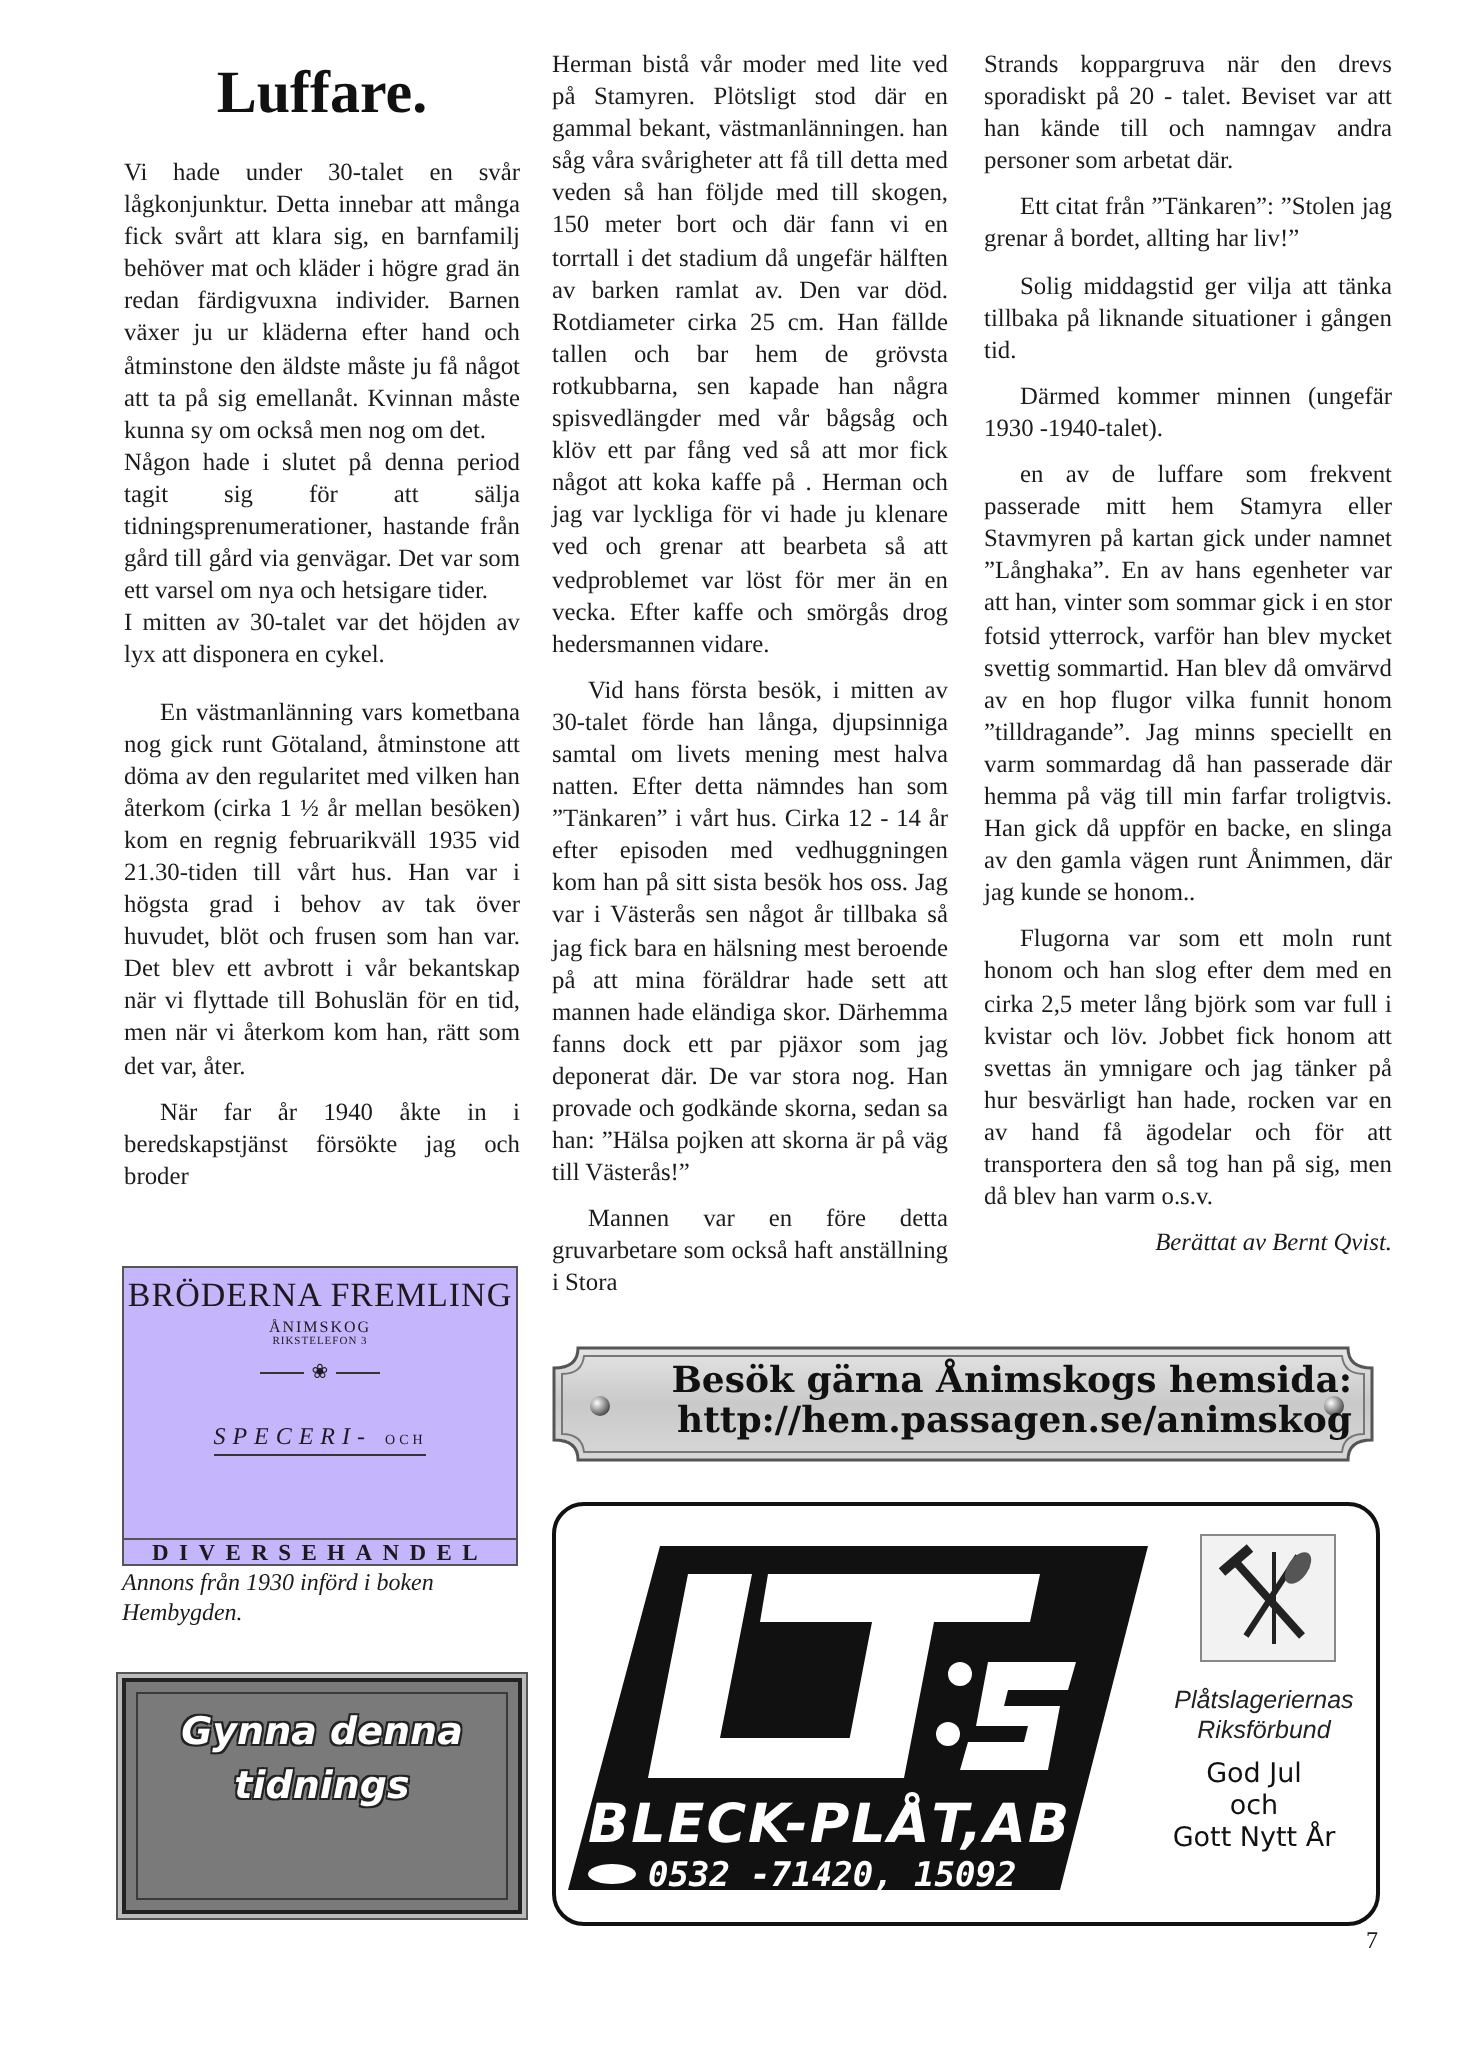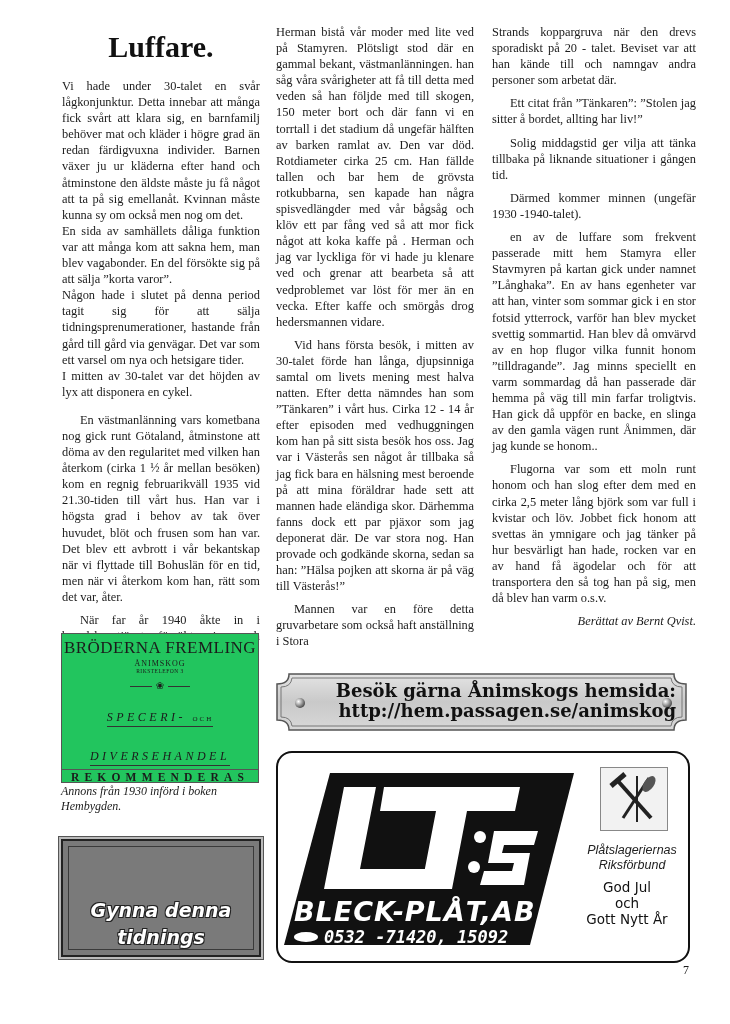--- a/index.html
+++ b/index.html
@@ -8,21 +8,21 @@
   .col p { margin:0 0 7px 0; }
   .col p.ind { text-indent:18px; }
   .col p.tight { margin-bottom:0; }
   #col1 { left:62px; width:198px; }
   #col2 { left:276px; width:198px; }
   #col3 { left:492px; width:204px; }
   .title { font-family:Liberation Serif, serif; font-weight:bold; font-size:30px; text-align:center; margin:6px 0 14px 0; line-height:34px; color:#111; }
   .byline { font-style:italic; text-align:right; margin-top:4px; }
 
   
-  #fremling { position:absolute; left:61px; top:633px; width:196px; height:148px; border:1px solid #555; background:#22c55e; text-align:center; font-family:"Liberation Serif", serif; }
+  #fremling { position:absolute; left:61px; top:633px; width:196px; height:148px; border:1px solid #555; background:#c4b5fd; text-align:center; font-family:"Liberation Serif", serif; }
   #fremling .name { font-size:17px; letter-spacing:0.5px; margin-top:4px; }
   #fremling .place { font-size:8px; letter-spacing:1px; margin-top:1px; }
   #fremling .phone { font-size:5.5px; letter-spacing:0.5px; }
   #fremling .orn { font-size:10px; margin:6px 0 8px 0; }
   #fremling .orn span.line { display:inline-block; width:22px; border-top:1px solid #333; vertical-align:middle; margin:0 4px; }
   #fremling .shop { font-style:italic; font-size:12px; letter-spacing:3.5px; display:inline-block; border-bottom:1px solid #333; padding-bottom:1px; margin:11px 0; }
   #fremling .shop small { font-size:7px; letter-spacing:2px; font-style:normal; }
   #fremling .rek { position:absolute; left:0; right:0; bottom:-1px; font-weight:bold; font-size:11.5px; letter-spacing:5.2px; border-top:1px solid #555; padding-top:1px; }
   #fremling-caption { position:absolute; left:61px; top:784px; width:200px; font-style:italic; font-size:12px; line-height:15px; }
 
@@ -34,63 +34,61 @@
   
   #lts { position:absolute; left:276px; top:751px; width:410px; height:208px; border:2px solid #111; border-radius:16px; background:#fff; }
   #lts-logo { position:absolute; left:6px; top:20px; }
   #lts .assoc-box { position:absolute; left:322px; top:14px; width:66px; height:62px; border:1px solid #888; background:#f2f2f2; }
   #lts .assoc-name { position:absolute; left:298px; top:90px; width:112px; text-align:center; font-family:"Liberation Sans", sans-serif; font-style:italic; font-size:12.5px; line-height:15px; color:#222; }
   #lts .greet { position:absolute; left:290px; top:126px; width:118px; text-align:center; font-family:"DejaVu Sans", sans-serif; font-weight:normal; font-size:13.5px; line-height:16px; color:#111; }
 
   
   #gynna { position:absolute; left:61px; top:839px; width:196px; height:114px; background:#7a7a7a; border:2px solid #222; box-shadow:0 0 0 2px #bbb, 0 0 0 3px #555; }
   #gynna .inner { position:absolute; inset:5px; border:1px solid #3a3a3a; }
-  #gynna .txt { position:absolute; left:0; right:0; top:12px; text-align:center; font-family:"DejaVu Sans", sans-serif; font-weight:bold; font-style:italic; font-size:19px; line-height:27px; color:#fff; text-shadow:1px 1px 0 #222, -1px -1px 0 #222, 1px -1px 0 #222, -1px 1px 0 #222;margin-top:44px; }
+  #gynna .txt { position:absolute; left:0; right:0; top:12px; text-align:center; font-family:"DejaVu Sans", sans-serif; font-weight:bold; font-style:italic; font-size:19px; line-height:27px; color:#fff; text-shadow:1px 1px 0 #222, -1px -1px 0 #222, 1px -1px 0 #222, -1px 1px 0 #222; }
 
   #pagenum { position:absolute; left:683px; top:963px; font-size:12px; }
 </style>
 </head>
 <body>
 
 <div id="col1" class="col">
   <div class="title">Luffare.</div>
   <p class="tight">Vi hade under 30-talet en svår lågkonjunktur. Detta innebar att många fick svårt att klara sig, en barnfamilj behöver mat och kläder i högre grad än redan färdigvuxna individer. Barnen växer ju ur kläderna efter hand och åtminstone den äldste måste ju få något att ta på sig emellanåt. Kvinnan måste kunna sy om också men nog om det.</p>
-  <p class="tight">En sida av samhällets dåliga funktion var att många kom att sakna hem, man blev vagabonder. En del försökte sig på att sälja ”korta varor”.</p>
   <p class="tight">Någon hade i slutet på denna period tagit sig för att sälja tidningsprenumerationer, hastande från gård till gård via genvägar. Det var som ett varsel om nya och hetsigare tider.</p>
   <p>I mitten av 30-talet var det höjden av lyx att disponera en cykel.</p>
   <p class="ind" style="margin-top:12px">En västmanlänning vars kometbana nog gick runt Götaland, åtminstone att döma av den regularitet med vilken han återkom (cirka 1 ½ år mellan besöken) kom en regnig februarikväll 1935 vid 21.30-tiden till vårt hus. Han var i högsta grad i behov av tak över huvudet, blöt och frusen som han var. Det blev ett avbrott i vår bekantskap när vi flyttade till Bohuslän för en tid, men när vi återkom kom han, rätt som det var, åter.</p>
   <p class="ind">När far år 1940 åkte in i beredskapstjänst försökte jag och broder</p>
 </div>
 
 <div id="col2" class="col">
   <p>Herman bistå vår moder med lite ved på Stamyren. Plötsligt stod där en gammal bekant, västmanlänningen. han såg våra svårigheter att få till detta med veden så han följde med till skogen, 150 meter bort och där fann vi en torrtall i det stadium då ungefär hälften av barken ramlat av. Den var död. Rotdiameter cirka 25 cm. Han fällde tallen och bar hem de grövsta rotkubbarna, sen kapade han några spisvedlängder med vår bågsåg och klöv ett par fång ved så att mor fick något att koka kaffe på . Herman och jag var lyckliga för vi hade ju klenare ved och grenar att bearbeta så att vedproblemet var löst för mer än en vecka. Efter kaffe och smörgås drog hedersmannen vidare.</p>
   <p class="ind">Vid hans första besök, i mitten av 30-talet förde han långa, djupsinniga samtal om livets mening mest halva natten. Efter detta nämndes han som ”Tänkaren” i vårt hus. Cirka 12 - 14 år efter episoden med vedhuggningen kom han på sitt sista besök hos oss. Jag var i Västerås sen något år tillbaka så jag fick bara en hälsning mest beroende på att mina föräldrar hade sett att mannen hade eländiga skor. Därhemma fanns dock ett par pjäxor som jag deponerat där. De var stora nog. Han provade och godkände skorna, sedan sa han: ”Hälsa pojken att skorna är på väg till Västerås!”</p>
   <p class="ind">Mannen var en före detta gruvarbetare som också haft anställning i Stora</p>
 </div>
 
 <div id="col3" class="col">
   <p>Strands koppargruva när den drevs sporadiskt på 20 - talet. Beviset var att han kände till och namngav andra personer som arbetat där.</p>
-  <p class="ind">Ett citat från ”Tänkaren”: ”Stolen jag sitter å bordet, allting har liv!”</p>
+  <p class="ind">Ett citat från ”Tänkaren”: ”Stolen jag grenar å bordet, allting har liv!”</p>
   <p class="ind">Solig middagstid ger vilja att tänka tillbaka på liknande situationer i gången tid.</p>
   <p class="ind">Därmed kommer minnen (ungefär 1930 -1940-talet).</p>
   <p class="ind">en av de luffare som frekvent passerade mitt hem Stamyra eller Stavmyren på kartan gick under namnet ”Långhaka”. En av hans egenheter var att han, vinter som sommar gick i en stor fotsid ytterrock, varför han blev mycket svettig sommartid. Han blev då omvärvd av en hop flugor vilka funnit honom ”tilldragande”. Jag minns speciellt en varm sommardag då han passerade där hemma på väg till min farfar troligtvis. Han gick då uppför en backe, en slinga av den gamla vägen runt Ånimmen, där jag kunde se honom..</p>
   <p class="ind">Flugorna var som ett moln runt honom och han slog efter dem med en cirka 2,5 meter lång björk som var full i kvistar och löv. Jobbet fick honom att svettas än ymnigare och jag tänker på hur besvärligt han hade, rocken var en av hand få ägodelar och för att transportera den så tog han på sig, men då blev han varm o.s.v.</p>
   <div class="byline">Berättat av Bernt Qvist.</div>
 </div>
 
 <div id="fremling">
   <div class="name">BRÖDERNA FREMLING</div>
   <div class="place">ÅNIMSKOG</div>
   <div class="phone">RIKSTELEFON 3</div>
   <div class="orn">
     <span class="line"></span><span>❀</span><span class="line"></span>
   </div>
   <div><span class="shop"><span>SPECERI-</span> <small>OCH</small></span></div>
-  <div><span class="shop">DIVERSEHANDEL</span></div>
-  <div class="rek">REKOMMENDERAS</div>
+  <div class="rek">DIVERSEHANDEL</div>
 </div>
 <div id="fremling-caption">Annons från 1930 införd i boken Hembygden.</div>
 
 <div id="plaque">
   <svg width="413" height="60" viewBox="0 0 413 60">
     <defs>
       <linearGradient id="pg" x1="0" y1="0" x2="0" y2="1">
         <stop offset="0" stop-color="#e4e4e4"></stop>
         <stop offset="0.5" stop-color="#c9c9c9"></stop>
         <stop offset="1" stop-color="#d8d8d8"></stop>

